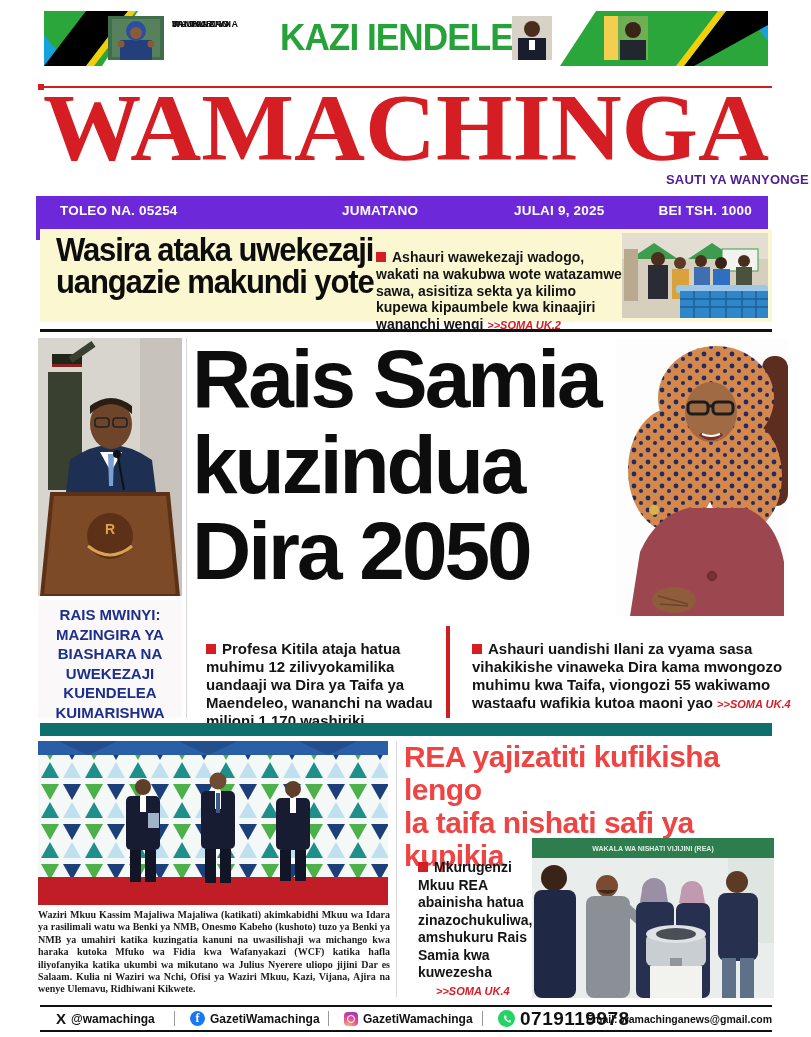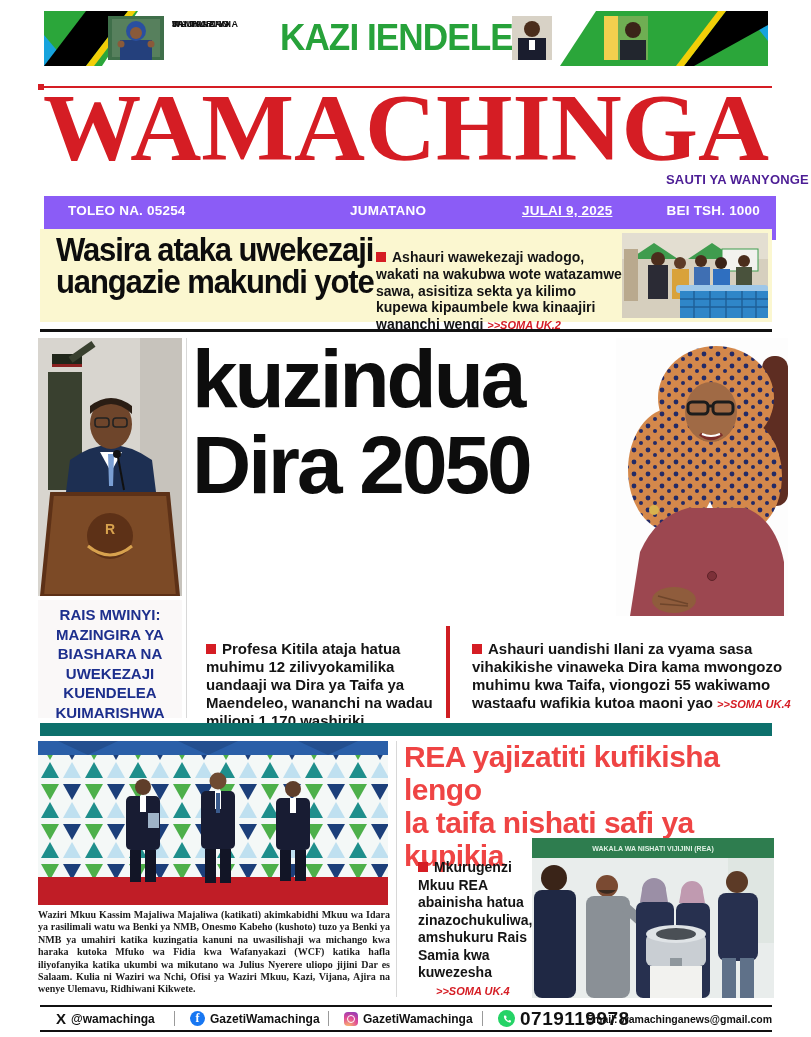--- a/index.html
+++ b/index.html
@@ -12,21 +12,21 @@
   .banner-content div{position:absolute;}
   .jamhuri{font-size:9px;font-weight:800;line-height:1.25;letter-spacing:.4px;color:#111;}
   .kazi{font-size:37px;font-weight:900;color:#27a23a;letter-spacing:-1px;
         transform:scaleX(.95);transform-origin:left;white-space:nowrap;}
 
   
   .redline{background:#d51d24;}
   .mast-tagline{font-size:13px;font-weight:800;color:#4c1d95;letter-spacing:.2px;}
 
   
-  .datebar{left:44px;top:196px;width:732px;height:44px;background:#8b5cf6;}
+  .datebar{left:36px;top:196px;width:732px;height:44px;background:#6d28d9;}
   .datebar span{position:absolute;top:7px;color:#fff;font-size:13.5px;font-weight:800;letter-spacing:.2px;}
 
   
   .topstory{left:40px;top:229px;width:732px;height:93px;background:#fbf7d0;}
   .ts-head{font-size:33px;font-weight:800;color:#0d0d0d;line-height:.97;letter-spacing:-1.2px;
            transform:scaleX(.94);transform-origin:left;white-space:nowrap;}
   .bul{font-weight:700;color:#141414;margin:14px;}
   .sq{display:inline-block;width:10px;height:10px;background:#d51d24;margin-right:6px;}
   .soma{color:#d51d24;font-style:italic;font-weight:800;font-size:11px;white-space:nowrap;}
 
@@ -119,21 +119,21 @@
   <div class="abs redline" style="left:38px;top:84px;width:6px;height:6px;"></div>
   <div class="abs redline" style="left:44px;top:86px;width:728px;height:2px;"></div>
   <svg class="abs" style="left:40px;top:90px;" width="732" height="84" viewBox="0 0 732 84">
     <text x="366" y="54" transform="scale(1,1.3)" text-anchor="middle" textLength="726" lengthAdjust="spacingAndGlyphs" font-family="Liberation Serif, serif" font-weight="bold" font-size="74" fill="#d51d24">WAMACHINGA</text>
   </svg>
   <div class="abs mast-tagline" style="right:39px;top:172px;">SAUTI YA WANYONGE</div>
 
   <div class="abs datebar">
     <span style="left:24px;">TOLEO NA. 05254</span>
     <span style="left:306px;">JUMATANO</span>
-    <span style="left:478px;text-decoration:underline;">JULAI 9, 2025</span>
+    <span style="left:478px;">JULAI 9, 2025</span>
     <span style="right:16px;">BEI TSH. 1000</span>
   </div>
 
   <div class="abs topstory">
     <div class="abs ts-head" style="left:16px;top:5px;">
       <div>Wasira ataka uwekezaji</div>
       <div>uangazie makundi yote</div>
     </div>
     <p class="abs bul" style="left:322px;top:6px;width:252px;font-size:14px;line-height:1.2;">
       <span class="sq"></span><span>Ashauri wawekezaji wadogo, wakati na wakubwa wote watazamwe sawa, asisitiza sekta ya kilimo kupewa kipaumbele kwa kinaajiri wananchi wengi</span>
@@ -216,20 +216,21 @@
       <path d="M84,96 q11,9 22,0" stroke="#7c2f2a" stroke-width="3.5" fill="none"></path>
       <path d="M86,96 q9,4 18,0" stroke="#fff" stroke-width="2" fill="none"></path>
       <path d="M24,214 Q40,178 72,170 L130,170 Q160,182 168,224 L168,278 L14,278 Z" fill="#9c4750"></path>
       <circle cx="96" cy="238" r="4.5" fill="#7c3038" stroke="#5e2228"></circle>
       <circle cx="38" cy="172" r="5" fill="#d8b24e"></circle>
       <ellipse cx="58" cy="262" rx="22" ry="13" fill="#8f5c3c"></ellipse>
       <path d="M42,258 l30,8 M44,266 l28,2" stroke="#6e452b" stroke-width="1.6" fill="none"></path>
     </svg>
   </div>
   <div class="abs main-head" style="left:192px;top:336px;z-index:3;">
+    <div>Rais Samia</div>
     <div>kuzindua</div>
     <div>Dira 2050</div>
   </div>
 
   <p class="abs bul" style="left:192px;top:626px;width:248px;font-size:15px;line-height:1.2;">
     <span class="sq"></span><span>Profesa Kitila ataja hatua muhimu 12 zilivyokamilika uandaaji wa Dira ya Taifa ya Maendeleo, wananchi na wadau milioni 1.170 washiriki</span>
   </p>
   <div class="abs reddiv" style="left:446px;top:626px;width:4px;height:92px;"></div>
   <p class="abs bul" style="left:458px;top:626px;width:332px;font-size:15px;line-height:1.2;">
     <span class="sq"></span><span>Ashauri uandishi Ilani za vyama sasa vihakikishe vinaweka Dira kama mwongozo muhimu kwa Taifa, viongozi 55 wakiwamo wastaafu wafikia kutoa maoni yao</span>

